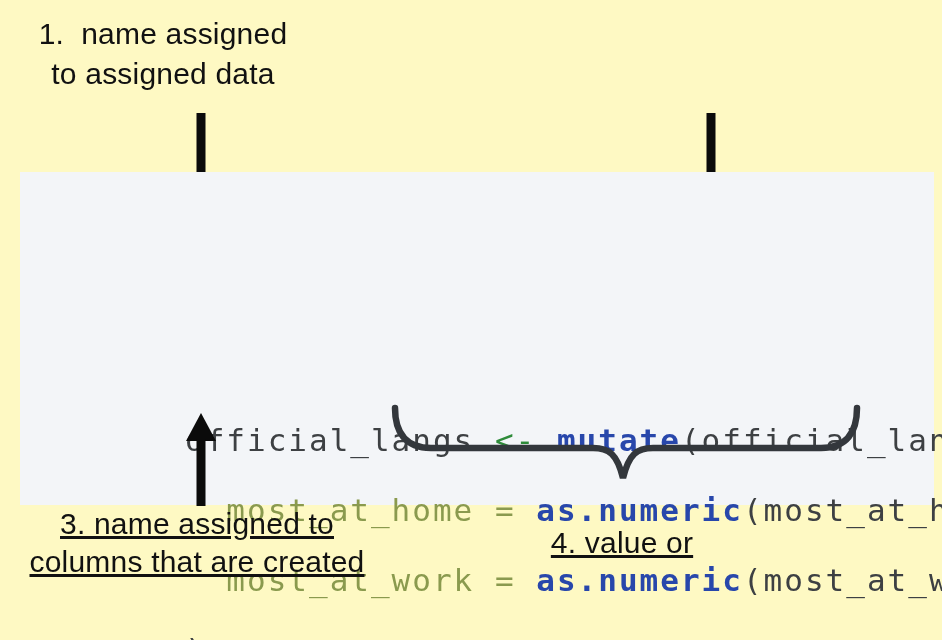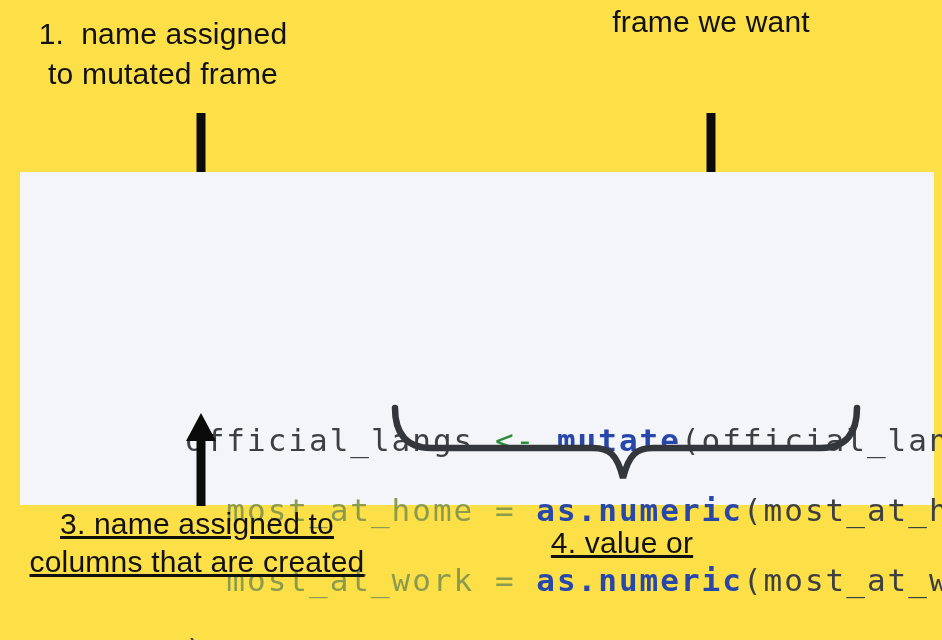--- a/index.html
+++ b/index.html
@@ -1,20 +1,20 @@
 <!DOCTYPE html>
 <html><head>
 <meta charset="utf-8">
 <style>
   html, body { margin: 0; padding: 0; background: #ffffff; }
   .canvas {
     position: relative;
     width: 942px;
     height: 640px;
-    background: #fde047;
+    background: #fef9c3;
     font-family: "Liberation Sans", sans-serif;
     overflow: hidden;
   }
 
   
   .label {
     position: absolute;
     text-align: center;
     color: #111111;
     font-size: 30px;
@@ -81,25 +81,24 @@
 
   .underbrace { position: absolute; left: 385px; top: 404px; }
 </style>
 </head>
 <body>
 
 <div class="canvas">
 
   <div class="label label-1" style="left:13px; top:14px; width:300px;">
     <div class="ln">1.  name assigned</div>
-    <div class="ln">to mutated frame</div>
+    <div class="ln">to assigned data</div>
   </div>
 
   <div class="label label-2" style="left:561px; top:2px; width:300px;">
-    <div class="ln">frame we want</div>
   </div>
 
   <div class="arrow down" style="left:186px; top:113px; width:30px; height:92px;">
     <div class="shaft" style="height:68px;"></div>
     <div class="head"></div>
   </div>
 
   <div class="arrow down" style="left:696px; top:113px; width:30px; height:92px;">
     <div class="shaft" style="height:68px;"></div>
     <div class="head"></div>

